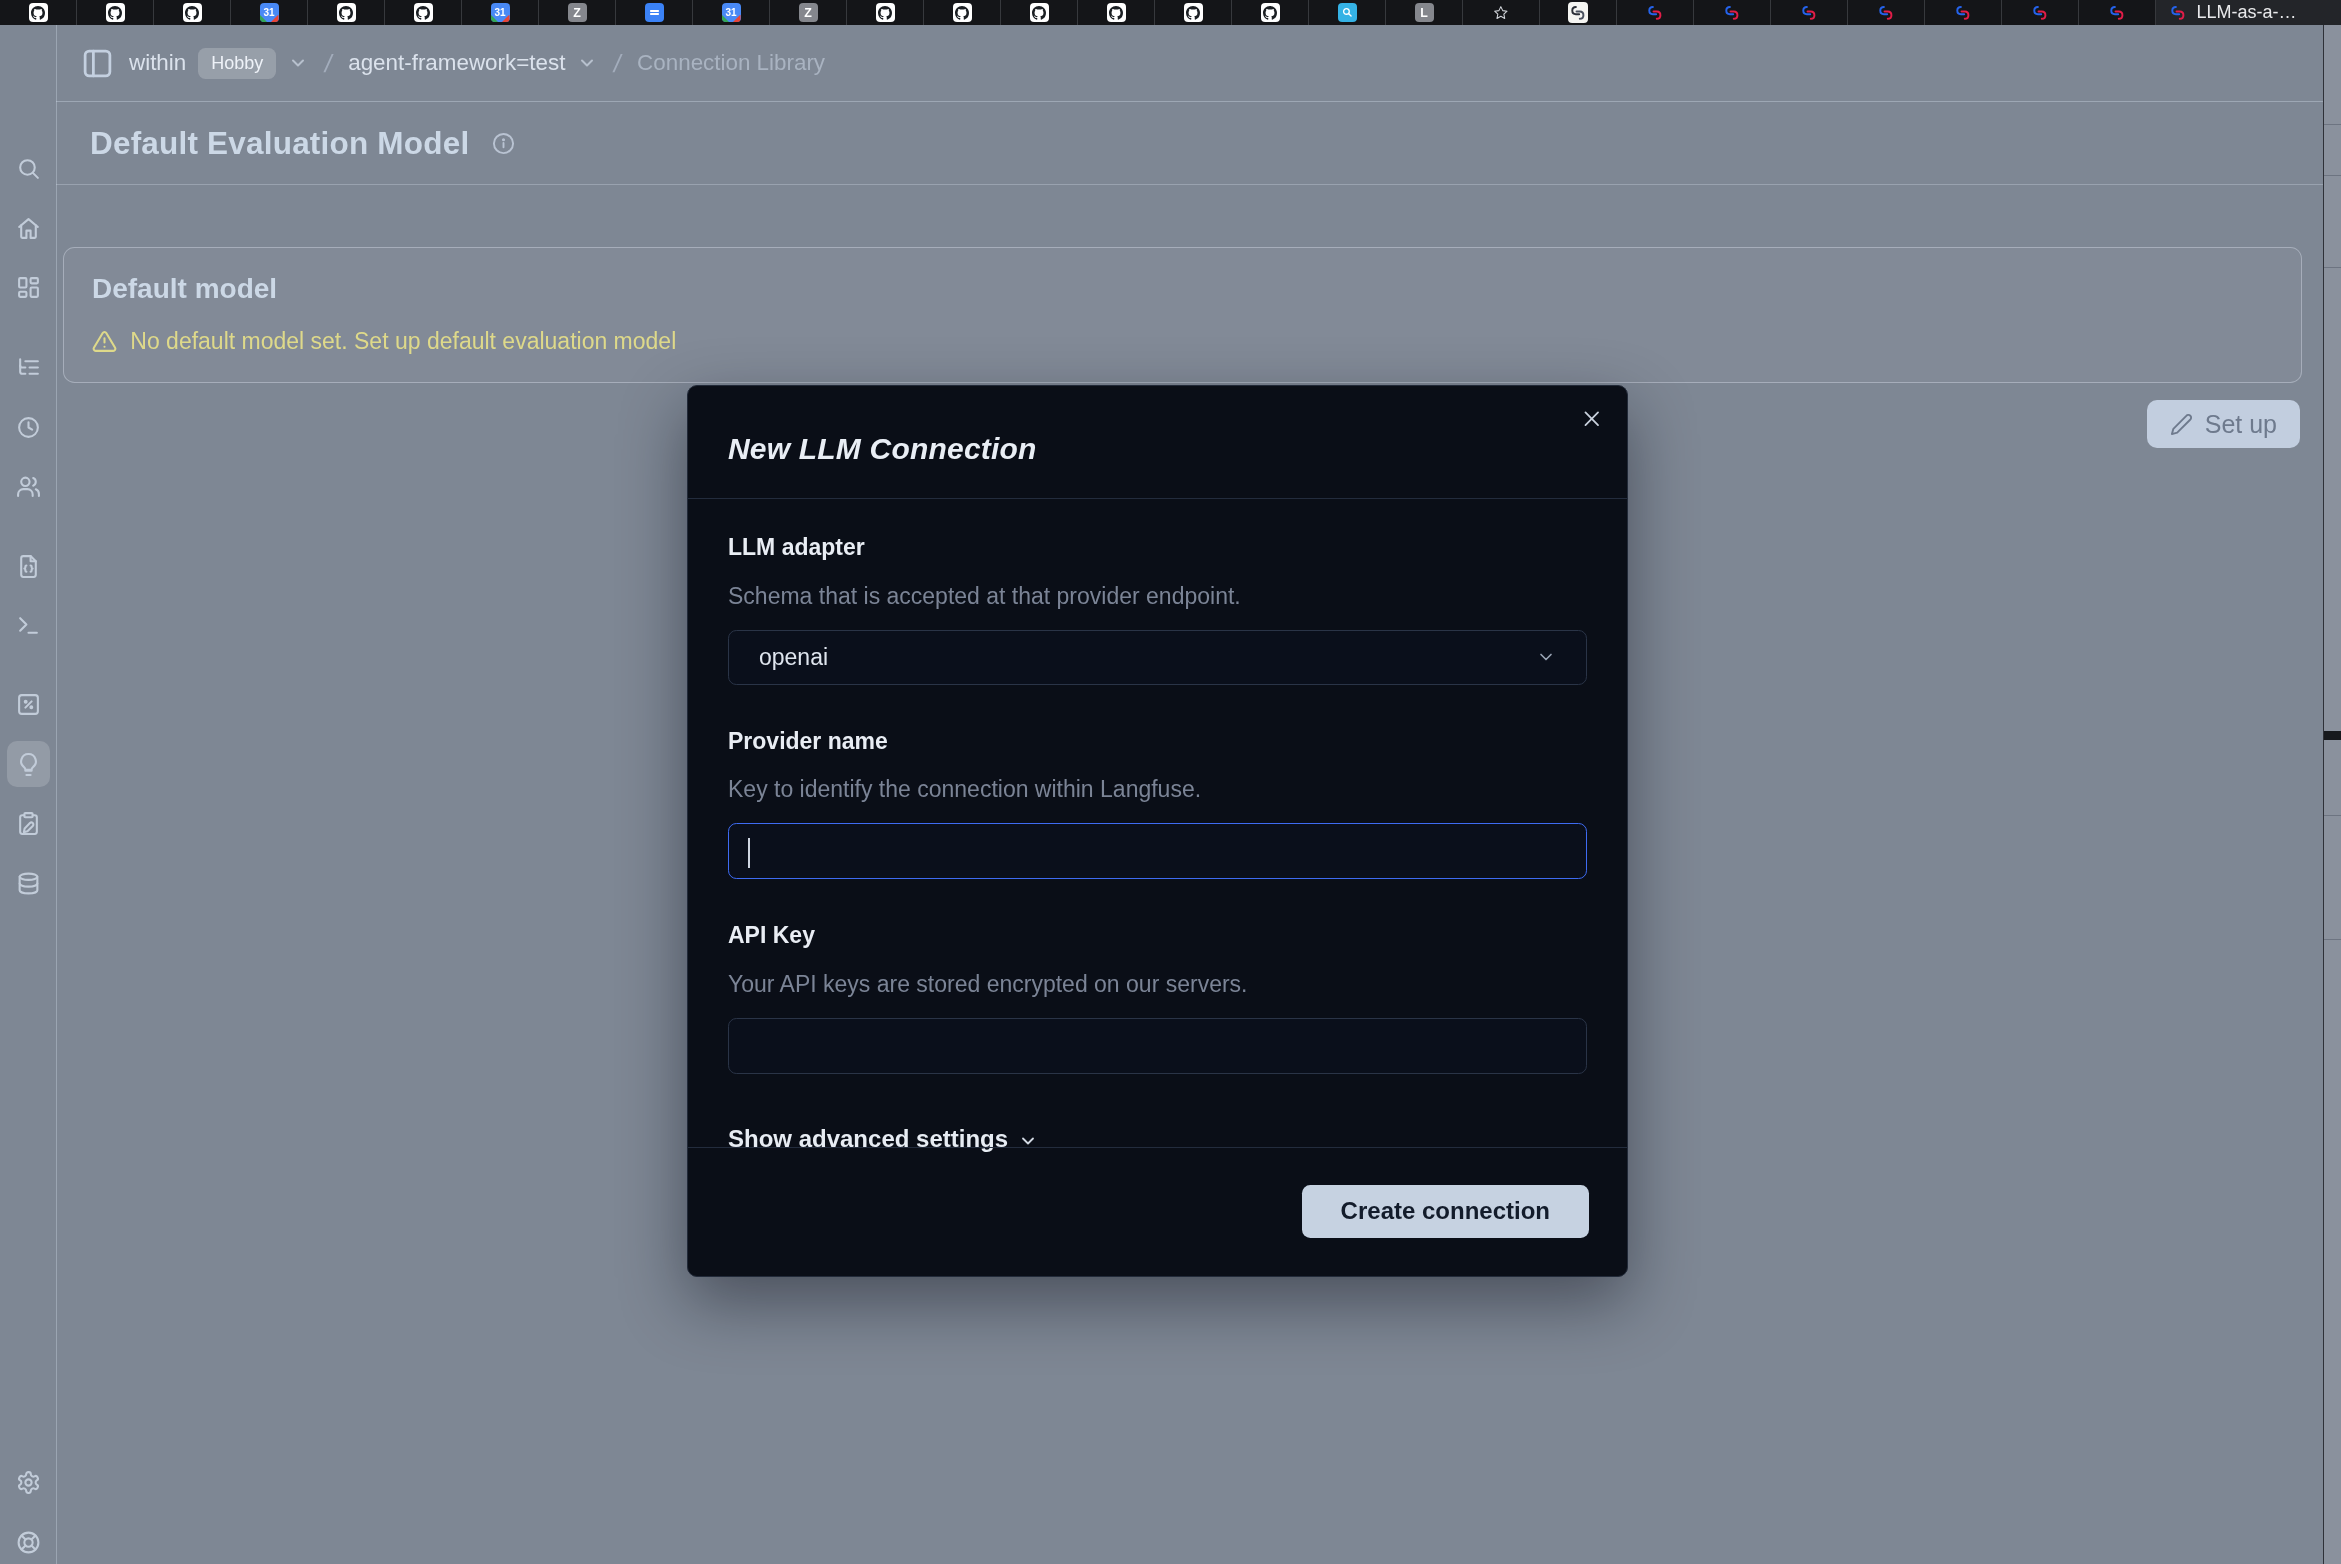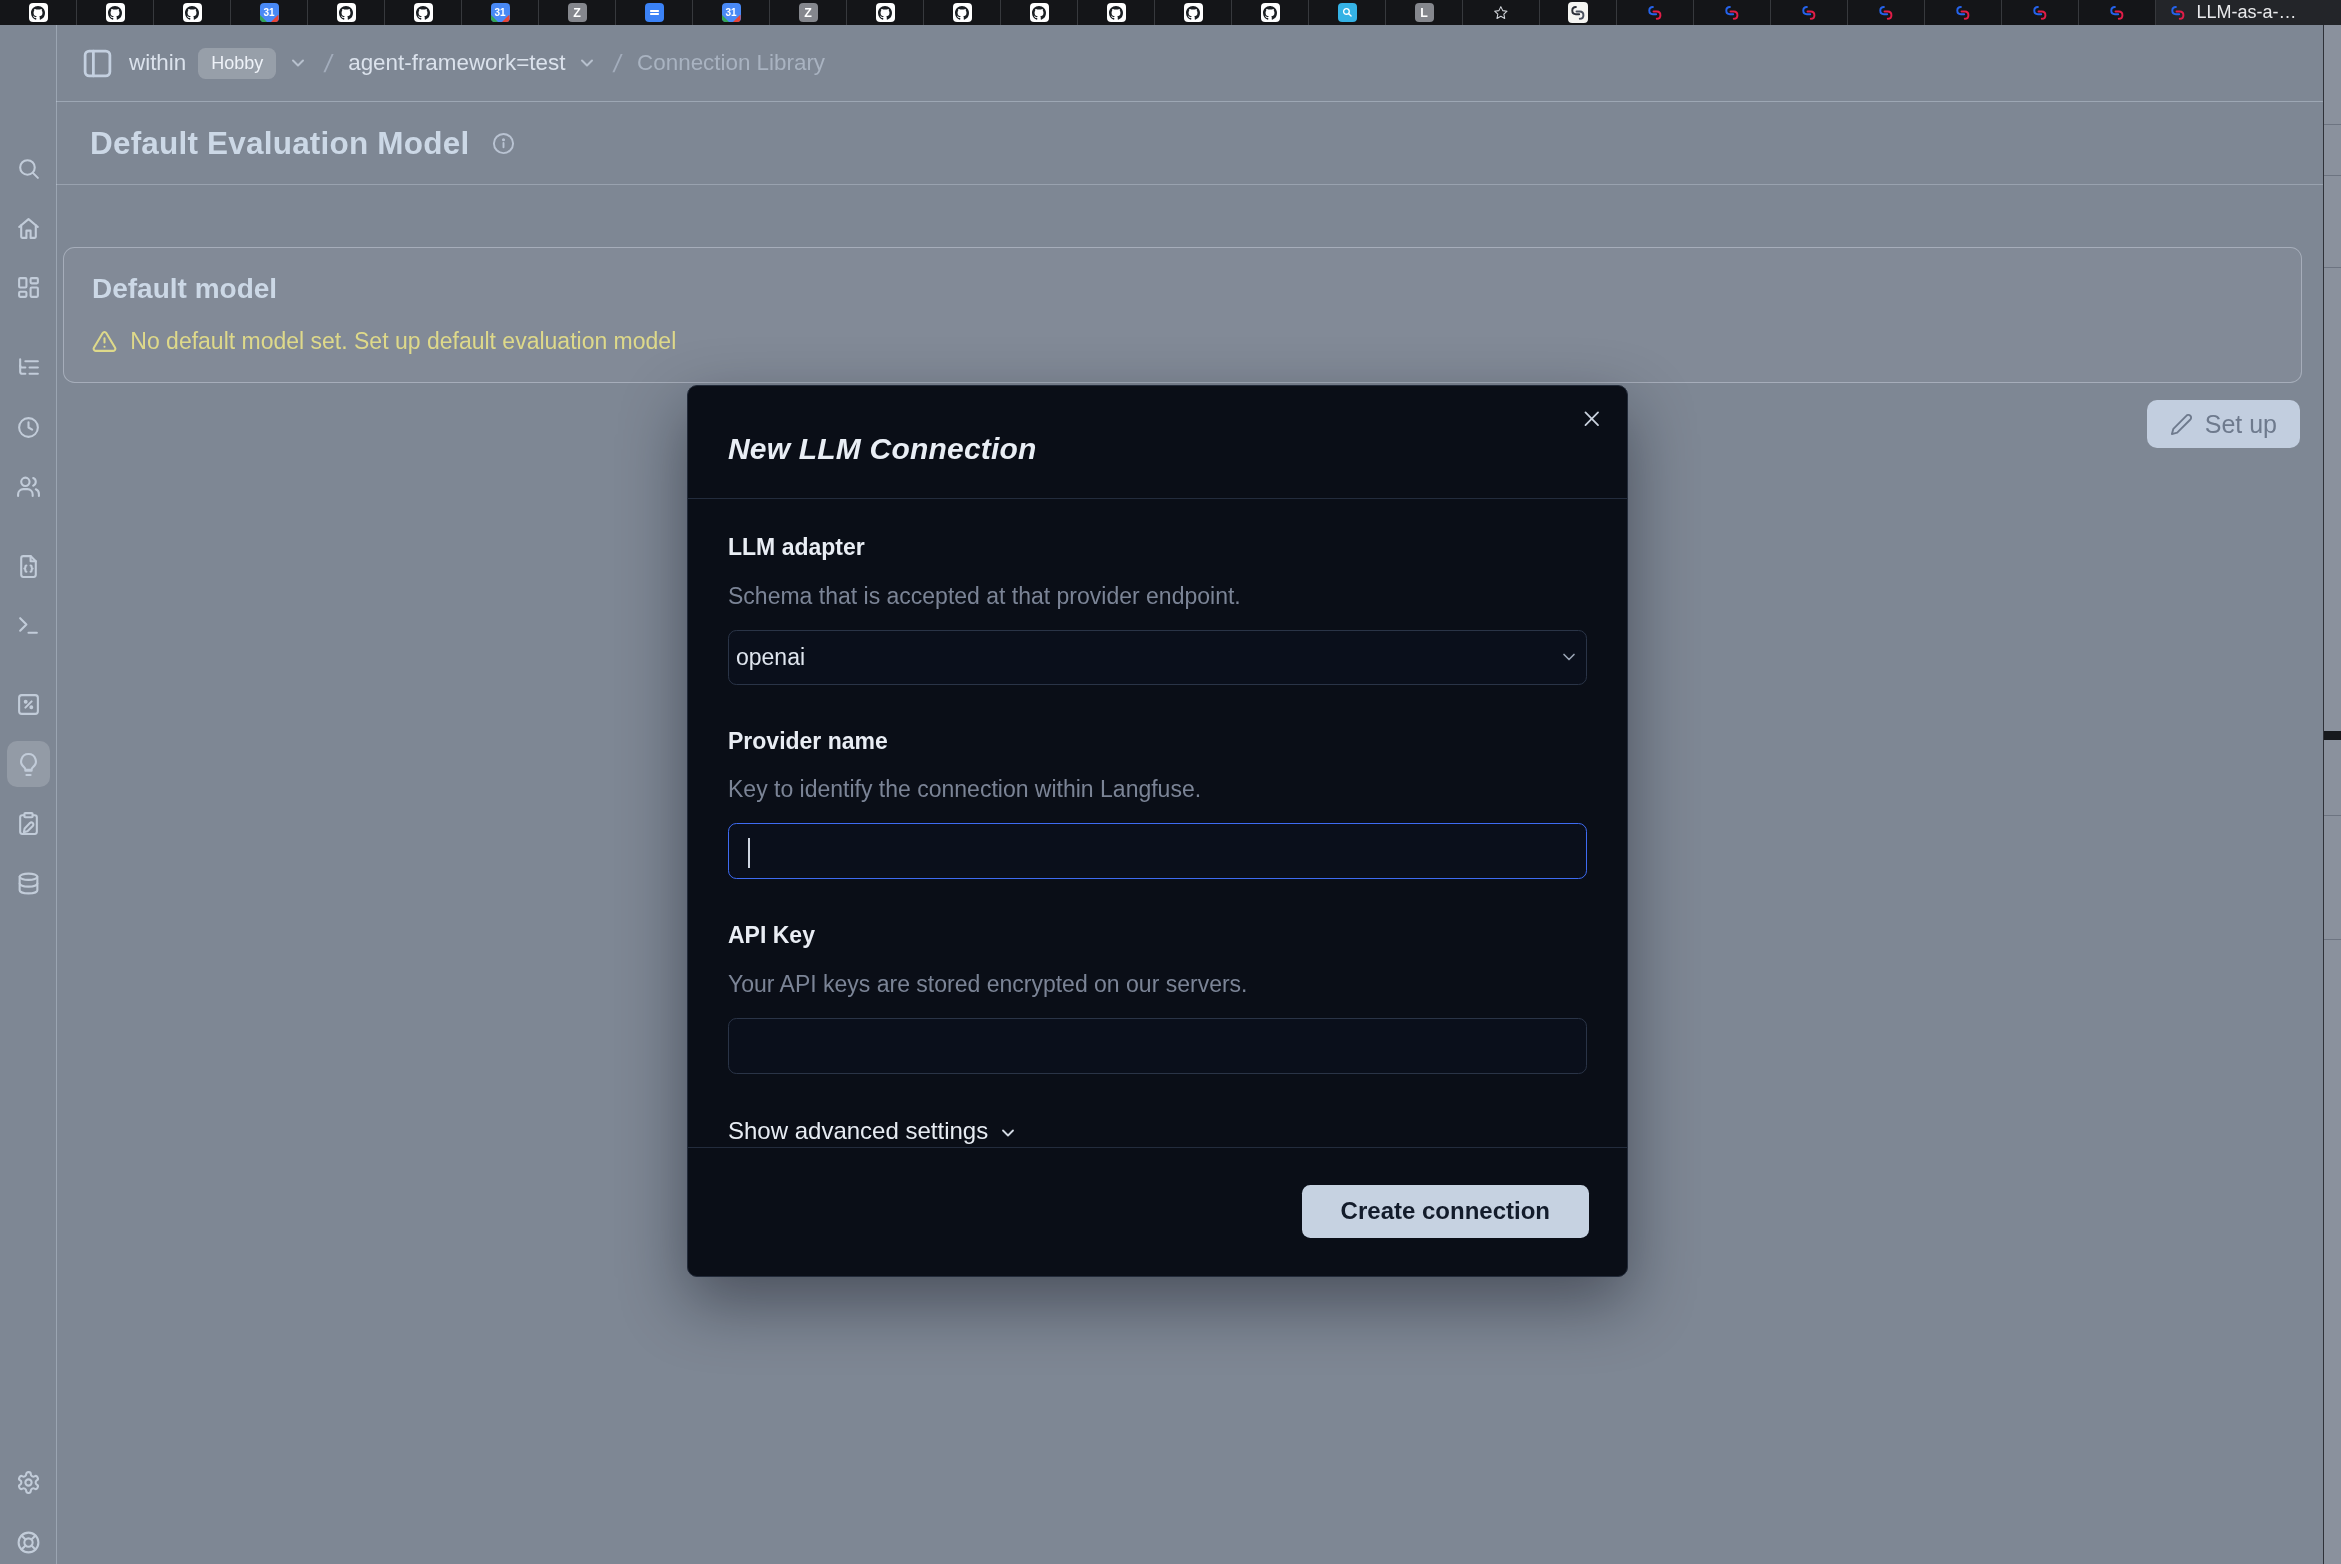--- a/index.html
+++ b/index.html
@@ -104,37 +104,37 @@
   .modal-close svg{width:21.5px;height:21.5px;}
   .modal-header{padding:46px 40px 31.5px;font-style:italic;}
   .modal-title{font-size:30px;font-weight:600;color:#e9eef5;letter-spacing:0.2px;}
   .hr{height:0.8px;background:#232c3d;}
   .modal-body{padding:36px 40px 0;}
   .f-label{font-size:23px;font-weight:600;color:#e9edf4;margin-bottom:21.5px;}
   .f-desc{font-size:23px;color:#7b8496;margin-bottom:20px;}
   .select{
     height:55px;box-sizing:border-box;border:0.8px solid #2a3447;border-radius:8.3px;
     background:#0a0f1b;display:flex;align-items:center;justify-content:space-between;
-    padding:0 7px;margin-bottom:43px;
+    padding:0 30px;margin-bottom:43px;
   }
   .select .val{font-size:23px;color:#dfe5ee;}
   .select .chev{color:#9aa4b4;}
   .tinput{
     height:56px;box-sizing:border-box;width:100%;border:1.7px solid #3e6bf2;border-radius:8.3px;
     background:#0a0f1b;display:flex;align-items:center;padding:0 20px;margin-bottom:43px;position:relative;
   }
   .tinput.blur{border:0.8px solid #2a3447;}
   .tinput input{
     width:100%;border:none;outline:none;background:transparent;color:#dfe5ee;
     font-size:23px;font-family:inherit;padding:0;
   }
   .tinput input::placeholder{color:#8e98a9;opacity:1;}
   .caret{position:absolute;left:19px;top:13.3px;width:1.7px;height:30px;background:#cfd6e2;}
   .adv-toggle{display:flex;align-items:center;gap:10px;margin:1.7px 0 0;}
-  .adv-toggle span{font-size:24px;font-weight:400;color:#e7ecf3;}
+  .adv-toggle span{font-size:24px;font-weight:700;color:#e7ecf3;margin-top:8px;}
   .adv-toggle .chev{color:#d2d9e3;}
   .modal-footer-hr{position:absolute;left:0;right:0;top:761px;height:0.8px;background:#232c3d;}
   .modal-footer{position:absolute;left:0;right:0;bottom:0;height:130px;display:flex;align-items:center;justify-content:flex-end;padding:0 38px;box-sizing:border-box;}
   .primary-btn{
     height:53px;padding:0 39px;border-radius:8.3px;background:#c6d2e1;
     display:flex;align-items:center;color:#131c2b;font-size:24px;font-weight:600;
   }
 </style>
 </head>
 <body>

